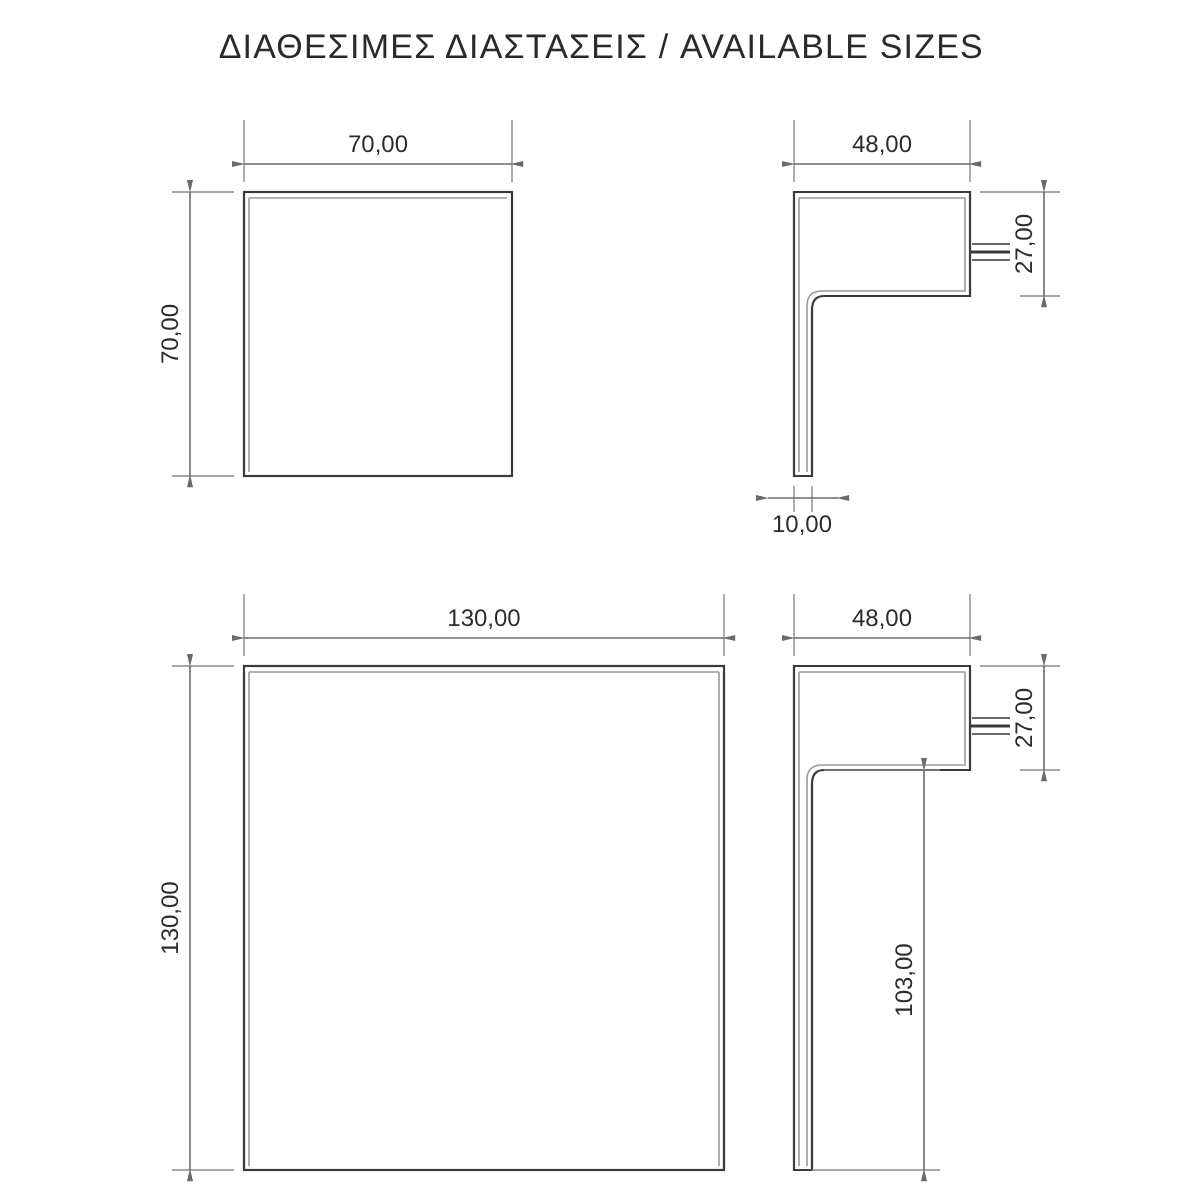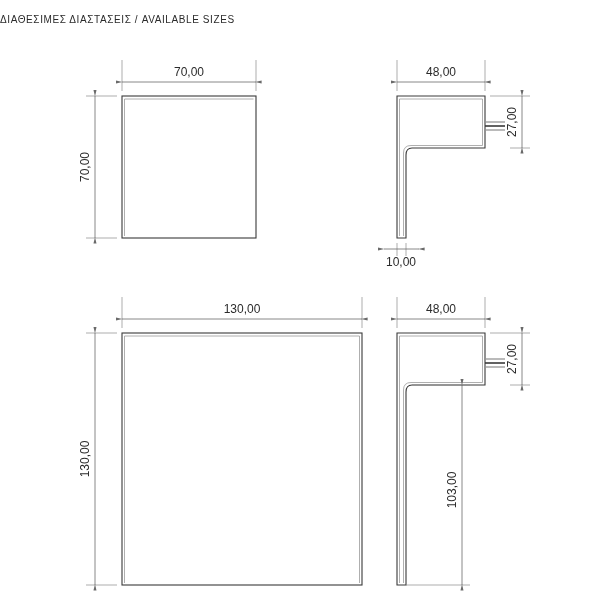--- a/index.html
+++ b/index.html
@@ -20,22 +20,22 @@
     left: 0;
     top: 0;
     width: 600px;
     height: 600px;
   }
   .title {
     position: absolute;
     left: 0;
     top: 14px;
     width: 492px;
-    text-align: left;
-    font-size: 10px;
+    text-align: right;
+    font-size: 17px;
     letter-spacing: 0.6px;
     color: #2a2a2a;
     white-space: nowrap;
   }
   svg { display: block; }
   text {
     font-family: "Liberation Sans", sans-serif;
     fill: #2b2b2b;
   }
 </style>

